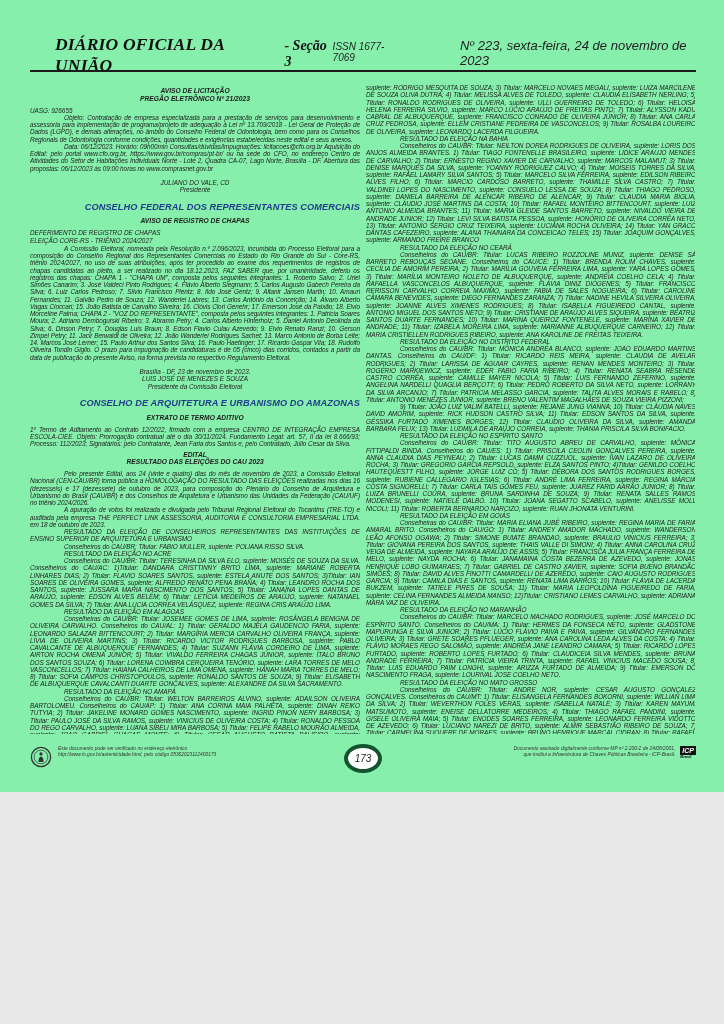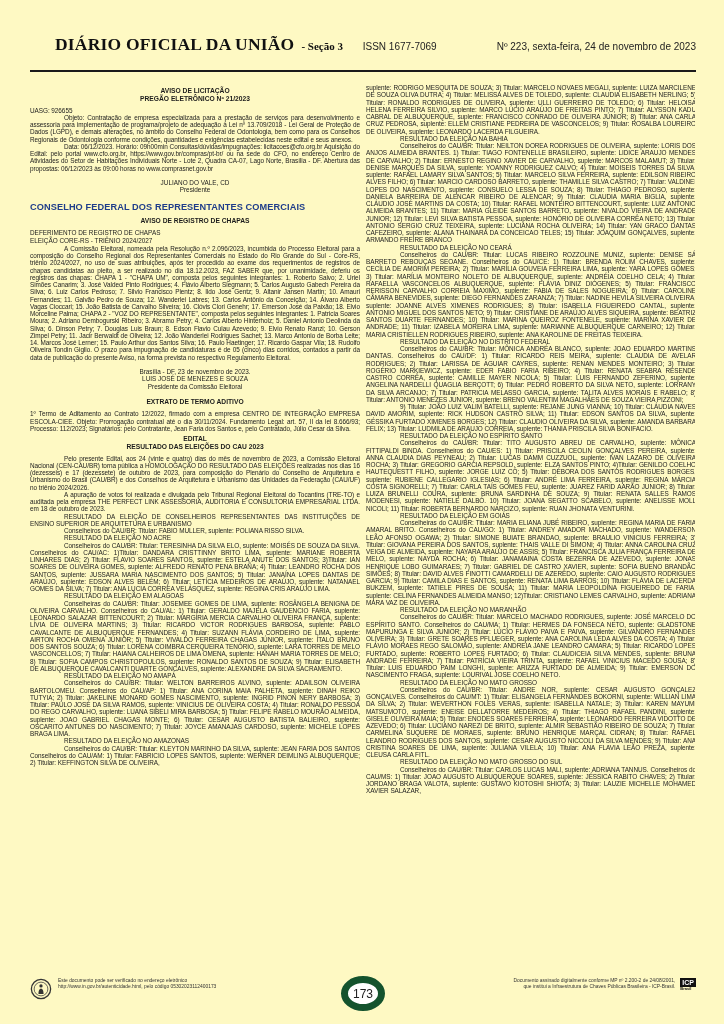--- a/index.html
+++ b/index.html
@@ -1,45 +1,45 @@
 <!DOCTYPE html>
 <html style="--accent: #1f3d8a;"><head>
 <meta charset="utf-8">
 <style>
   html,body{margin:0;padding:0;background:#e8e8e8;}
-  #page{position:relative;width:724px;height:1024px;background:#fef9c3;overflow:hidden;
-        font-family:"Liberation Sans", sans-serif;color:#1b1b1b;}
+  #page{position:relative;width:724px;height:792px;background:#86efac;overflow:hidden;
+        font-family:"Liberation Sans", sans-serif;color:#1b1b1b;font-style:italic;}
   
   #masthead{position:absolute;top:34px;left:55px;right:28px;display:flex;align-items:baseline;}
   .m-title{font-family:"Liberation Serif", serif;font-weight:700;font-size:17.5px;letter-spacing:.2px;color:#111;}
-  .m-section{font-family:"Liberation Serif", serif;font-weight:700;font-size:11px;margin-left:7px;color:#111;}
+  .m-section{font-family:"Liberation Serif", serif;font-weight:700;font-size:14px;margin-left:19px;color:#111;}
   .m-issn{font-size:10px;margin-left:auto;color:#222;}
-  .m-edition{font-size:10px;margin-left:60px;color:#222;}
+  .m-edition{font-size:13px;margin-left:60px;color:#222;}
   #head-rule{position:absolute;top:70px;left:30px;right:28px;height:2px;background:#1a1a1a;}
   
   #cols{position:absolute;top:84px;left:30px;right:29px;bottom:58px;display:flex;gap:6px;overflow:hidden;}
   .col{width:330px;flex:0 0 330px;overflow:hidden;}
   .blk{margin:0;}
   .para,.para-flush,.result-heading{font-size:6.4px;line-height:7.25px;text-align:justify;letter-spacing:-0.05px;}
   .para{text-indent:34px;}
   .para-flush{text-indent:0;}
   .result-heading{text-indent:34px;text-align:left;}
   .doc-heading{font-weight:700;text-align:center;font-size:6.7px;line-height:7.8px;margin:3px 0 4px;white-space:pre-line;}
-  .org-heading{font-weight:700;text-align:left;font-size:9.2px;line-height:10.5px;color:var(--accent,#1f3d8a);margin:8px 0 5px;letter-spacing:.1px;}
+  .org-heading{font-weight:700;text-align:right;font-size:9.2px;line-height:10.5px;color:var(--accent,#1f3d8a);margin:8px 0 5px;letter-spacing:.1px;}
   .sub-left{font-size:6.4px;line-height:7.4px;white-space:pre-line;margin:2px 0 1px;}
   .signature{text-align:center;font-size:6.4px;line-height:7.5px;margin:7px 0 8px;}
   
   #footer{position:absolute;left:30px;right:28px;bottom:16px;height:32px;}
   .f-left{position:absolute;left:0;top:2px;display:flex;align-items:flex-start;gap:6px;}
   .f-verify{font-size:4.9px;line-height:6.2px;color:#333;}
   .f-right{position:absolute;right:0;top:2px;display:flex;align-items:flex-start;gap:5px;text-align:right;}
   .f-signed{font-size:4.9px;line-height:6.2px;color:#333;}
   .page-oval{position:absolute;left:50%;top:0;transform:translateX(-50%);width:30px;height:21px;
-             border:7px solid #14532d;border-radius:50%;display:flex;align-items:center;justify-content:center;
-             font-size:12px;color:#222;background:#fff;}
+             border:4px solid #14532d;border-radius:50%;display:flex;align-items:center;justify-content:center;
+             font-size:10px;color:#222;background:#fff;}
   .emblem{width:22px;height:22px;flex:0 0 22px;}
   .icp{display:flex;flex-direction:column;align-items:flex-start;line-height:1;}
   .icp .icp-sub{font-size:4px;color:#111;font-weight:700;}
   .icp-box{background:#111;color:#fff;font-weight:700;font-size:7px;padding:1px 2px;}
 </style>
 </head>
 <body>
 
 <div id="page">
 
@@ -65,20 +65,21 @@
         <div class="blk org-heading">CONSELHO FEDERAL DOS REPRESENTANTES COMERCIAIS</div>
         <div class="blk doc-heading">AVISO DE REGISTRO DE CHAPAS</div>
         <div class="blk sub-left">DEFERIMENTO DE REGISTRO DE CHAPAS
 ELEIÇÃO CORE-RS - TRIÊNIO 2024/2027</div>
         <div class="blk para">A Comissão Eleitoral, nomeada pela Resolução n.º 2.096/2023, incumbida do Processo Eleitoral para a composição do Conselho Regional dos Representantes Comerciais no Estado do Rio Grande do Sul - Core-RS, triênio 2024/2027, no uso de suas atribuições, após ter procedido ao exame dos requerimentos de registros de chapas candidatas ao pleito, a ser realizado no dia 18.12.2023, FAZ SABER que, por unanimidade, deferiu os registros das chapas: CHAPA 1 - "CHAPA UM", composta pelos seguintes integrantes: 1. Roberto Salvo; 2. Uriel Simões Canarim; 3. José Valdeci Pinto Rodrigues; 4. Flávio Alberto Siegmann; 5. Carlos Augusto Gabech Pereira da Silva; 6. Luiz Carlos Pedroso; 7. Silvio Francisco Plentz; 8. Ildo José Gentz; 9. Altanir Jansen Martin; 10. Amauri Fernandes; 11. Galvão Pedro de Souza; 12. Wanderlei Labres; 13. Carlos Antônio da Conceição; 14. Álvaro Alberto Vagas Cioccari; 15. João Batista de Carvalho Silveira; 16. Clóvis Clori Genehr; 17. Emerson José da Paixão; 18. Elvio Morceline Palma; CHAPA 2 - "VOZ DO REPRESENTANTE", composta pelos seguintes integrantes: 1. Patricia Soares Moura; 2. Adriano Dembogurski Ribeiro; 3. Abramo Petry; 4. Carlos Alberto Hinterholz; 5. Daniel Antonio Deolinda da Silva; 6. Dinson Petry; 7. Douglas Luis Braun; 8. Edson Flavio Culau Azevedo; 9. Elvio Renato Ranzi; 10. Gerson Zimpel Petry; 11. Jacir Berwaldt de Oliveira; 12. João Wanderlei Rodrigues Sachet; 13. Marco Antonio de Borba Leite; 14. Marcos José Lerner; 15. Paulo Arthur dos Santos Silva; 16. Paulo Haetinger; 17. Ricardo Gaspar Vila; 18. Rudolfo Oliveira Tondin Giglio. O prazo para impugnação de candidaturas é de 05 (cinco) dias corridos, contados a partir da data de publicação do presente Aviso, na forma prevista no respectivo Regulamento Eleitoral.</div>
         <div class="blk signature">
           <div>Brasília - DF, 23 de novembro de 2023.</div>
           <div>LUIS JOSÉ DE MENEZES E SOUZA</div>
           <div>Presidente da Comissão Eleitoral</div>
         </div>
+        <div class="blk org-heading">CONSELHO DE ARQUITETURA E URBANISMO DO AMAZONAS</div>
         <div class="blk doc-heading">EXTRATO DE TERMO ADITIVO</div>
         <div class="blk para-flush">1º Termo de Aditamento ao Contrato 12/2022, firmado com a empresa CENTRO DE INTEGRAÇÃO EMPRESA ESCOLA-CIEE. Objeto: Prorrogação contratual até o dia 30/11/2024. Fundamento Legal: art. 57, II da lei 8.666/93; Processo: 112/2023; Signatários: pelo Contratante, Jean Faria dos Santos e, pelo Contratado, Júlio Cesar da Silva.</div>
         <div class="blk doc-heading">EDITAL
 RESULTADO DAS ELEIÇÕES DO CAU 2023</div>
         <div class="blk para">Pelo presente Edital, aos 24 (vinte e quatro) dias do mês de novembro de 2023, a Comissão Eleitoral Nacional (CEN-CAU/BR) torna pública a HOMOLOGAÇÃO DO RESULTADO DAS ELEIÇÕES realizadas nos dias 16 (dezesseis) e 17 (dezessete) de outubro de 2023, para composição do Plenário do Conselho de Arquitetura e Urbanismo do Brasil (CAU/BR) e dos Conselhos de Arquitetura e Urbanismo das Unidades da Federação (CAU/UF) no triênio 2024/2026.</div>
         <div class="blk para">A apuração de votos foi realizada e divulgada pelo Tribunal Regional Eleitoral do Tocantins (TRE-TO) e auditada pela empresa THE PERFECT LINK ASSESSORIA, AUDITORIA E CONSULTORIA EMPRESARIAL LTDA. em 18 de outubro de 2023.</div>
         <div class="blk para">RESULTADO DA ELEIÇÃO DE CONSELHEIROS REPRESENTANTES DAS INSTITUIÇÕES DE ENSINO SUPERIOR DE ARQUITETURA E URBANISMO</div>
         <div class="blk para">Conselheiros do CAU/BR: Titular: FABIO MULLER, suplente: POLIANA RISSO SILVA.</div>
         <div class="blk result-heading">RESULTADO DA ELEIÇÃO NO ACRE</div>
         <div class="blk para">Conselheiros do CAU/BR: Titular: TERESINHA DA SILVA ELO, suplente: MOISÉS DE SOUZA DA SILVA. Conselheiros do CAU/AC: 1)Titular: DANDARA CRISTTINNY BRITO LIMA, suplente: MARIANE ROBERTA LINHARES DIAS; 2) Titular: FLAVIO SOARES SANTOS, suplente: ESTELA ANUTE DOS SANTOS; 3)Titular: IAN SOARES DE OLIVEIRA GOMES, suplente: ALFREDO RENATO PENA BRAÑA; 4) Titular: LEANDRO ROCHA DOS SANTOS, suplente: JUSSARA MARIA NASCIMENTO DOS SANTOS; 5) Titular: JANAÍNA LOPES DANTAS DE ARAÚJO, suplente: EDSON ALVES BELÉM; 6) Titular: LETÍCIA MEDEIROS DE ARAÚJO, suplente: NATANAEL GOMES DA SILVA; 7) Titular: ANA LUCIA CORREA VELÁSQUEZ, suplente: REGINA CRIS ARAÚJO LIMA.</div>

